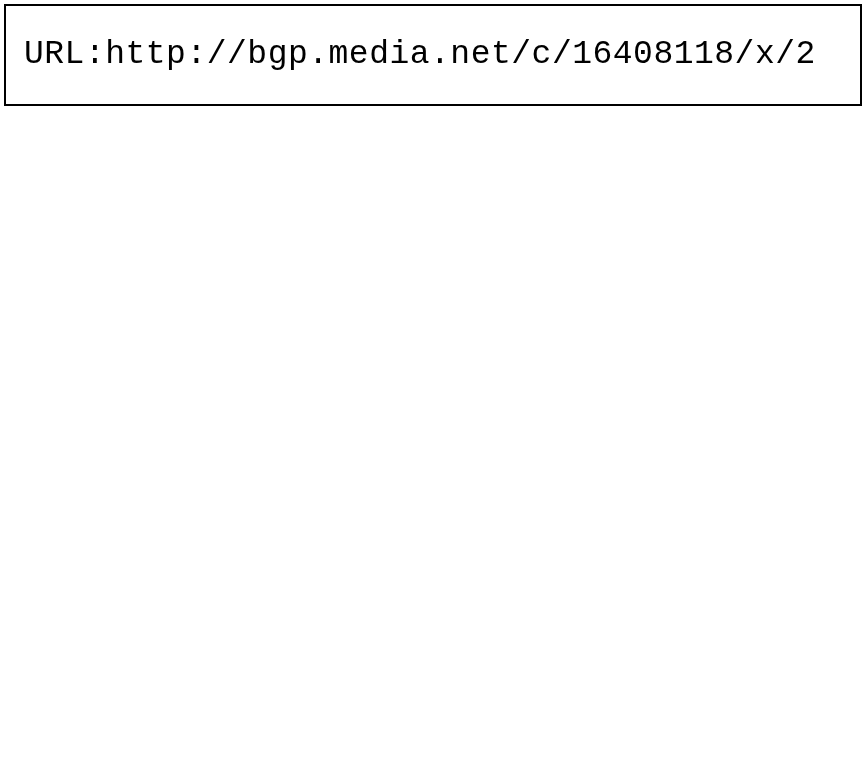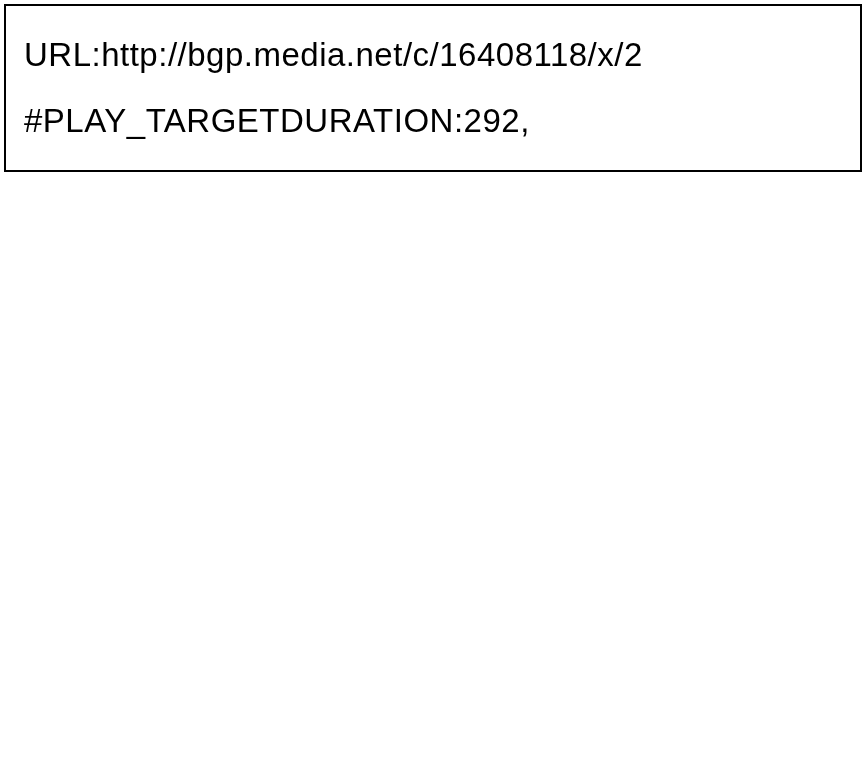--- a/index.html
+++ b/index.html
@@ -10,30 +10,29 @@
     body {
       background: #ffffff;
       padding: 0;
       width: 866px;
       height: 776px;
     }
     .container {
       border: 2px solid #000000;
       margin: 4px;
       padding: 16px 18px;
-      font-family: Liberation Sans, sans-serif;
+      font-family: Liberation Mono, monospace;
       font-size: 33px;
       line-height: 2.0;
       letter-spacing: 0.5px;
       word-break: break-all;
       overflow-wrap: break-word;
     }
     .line {
       display: block;
     }
   </style>
 </head>
 <body>
 
 <div class="container">
   <span class="line">URL:http://bgp.media.net/c/16408118/x/2</span>
-  <span class="line">#PLAY_TARGETDURATION:292,</span>
 </div>
 
 </body></html>

